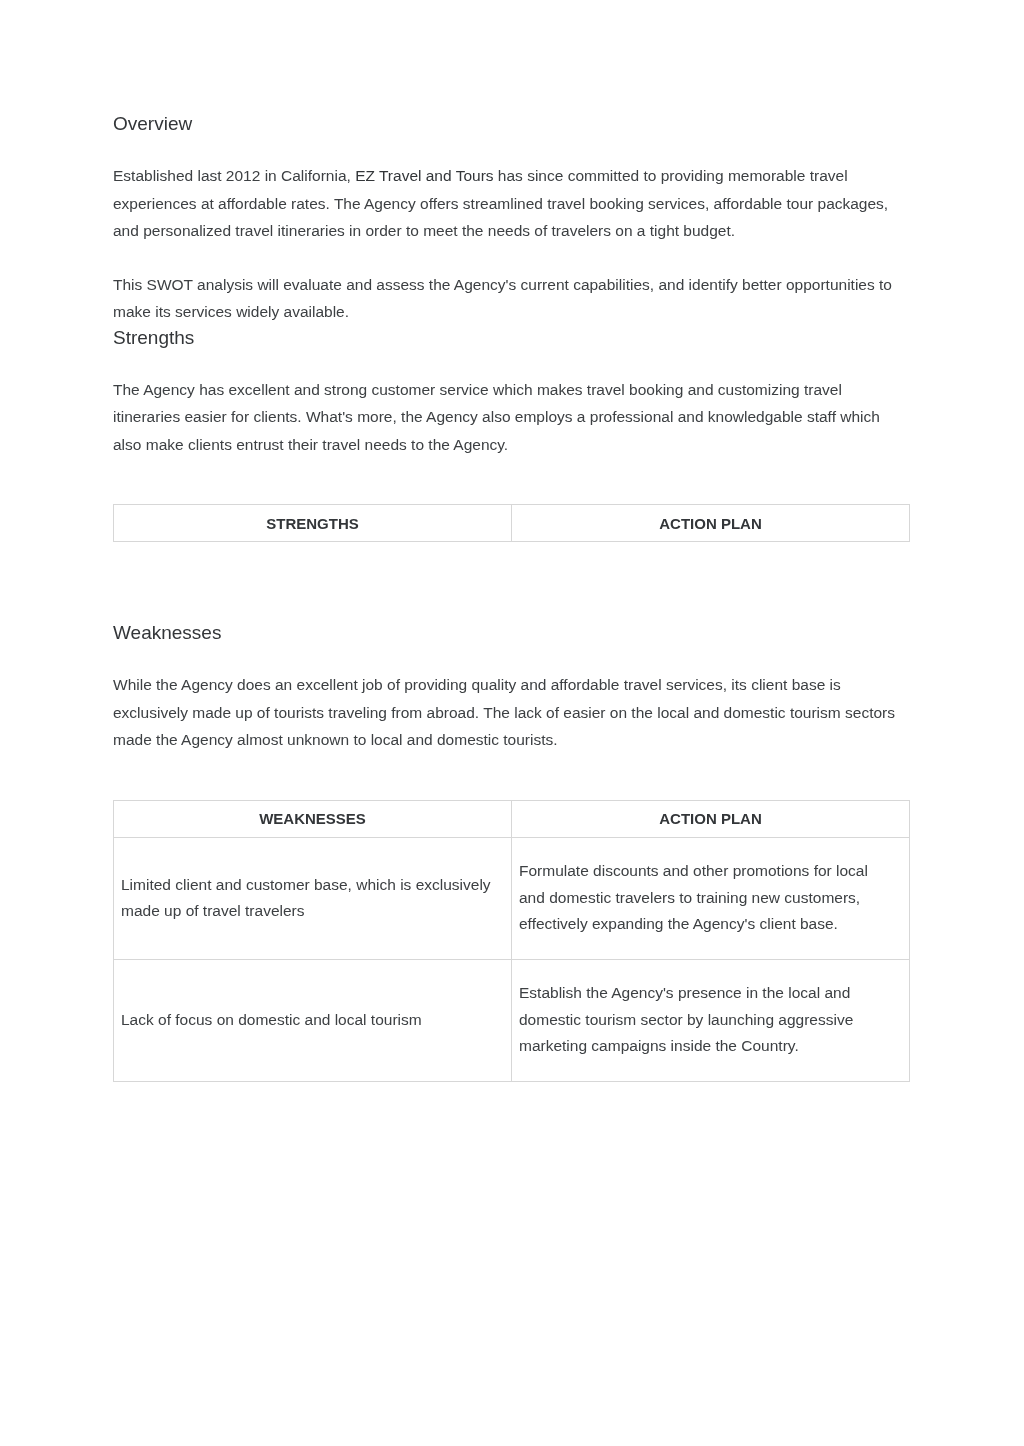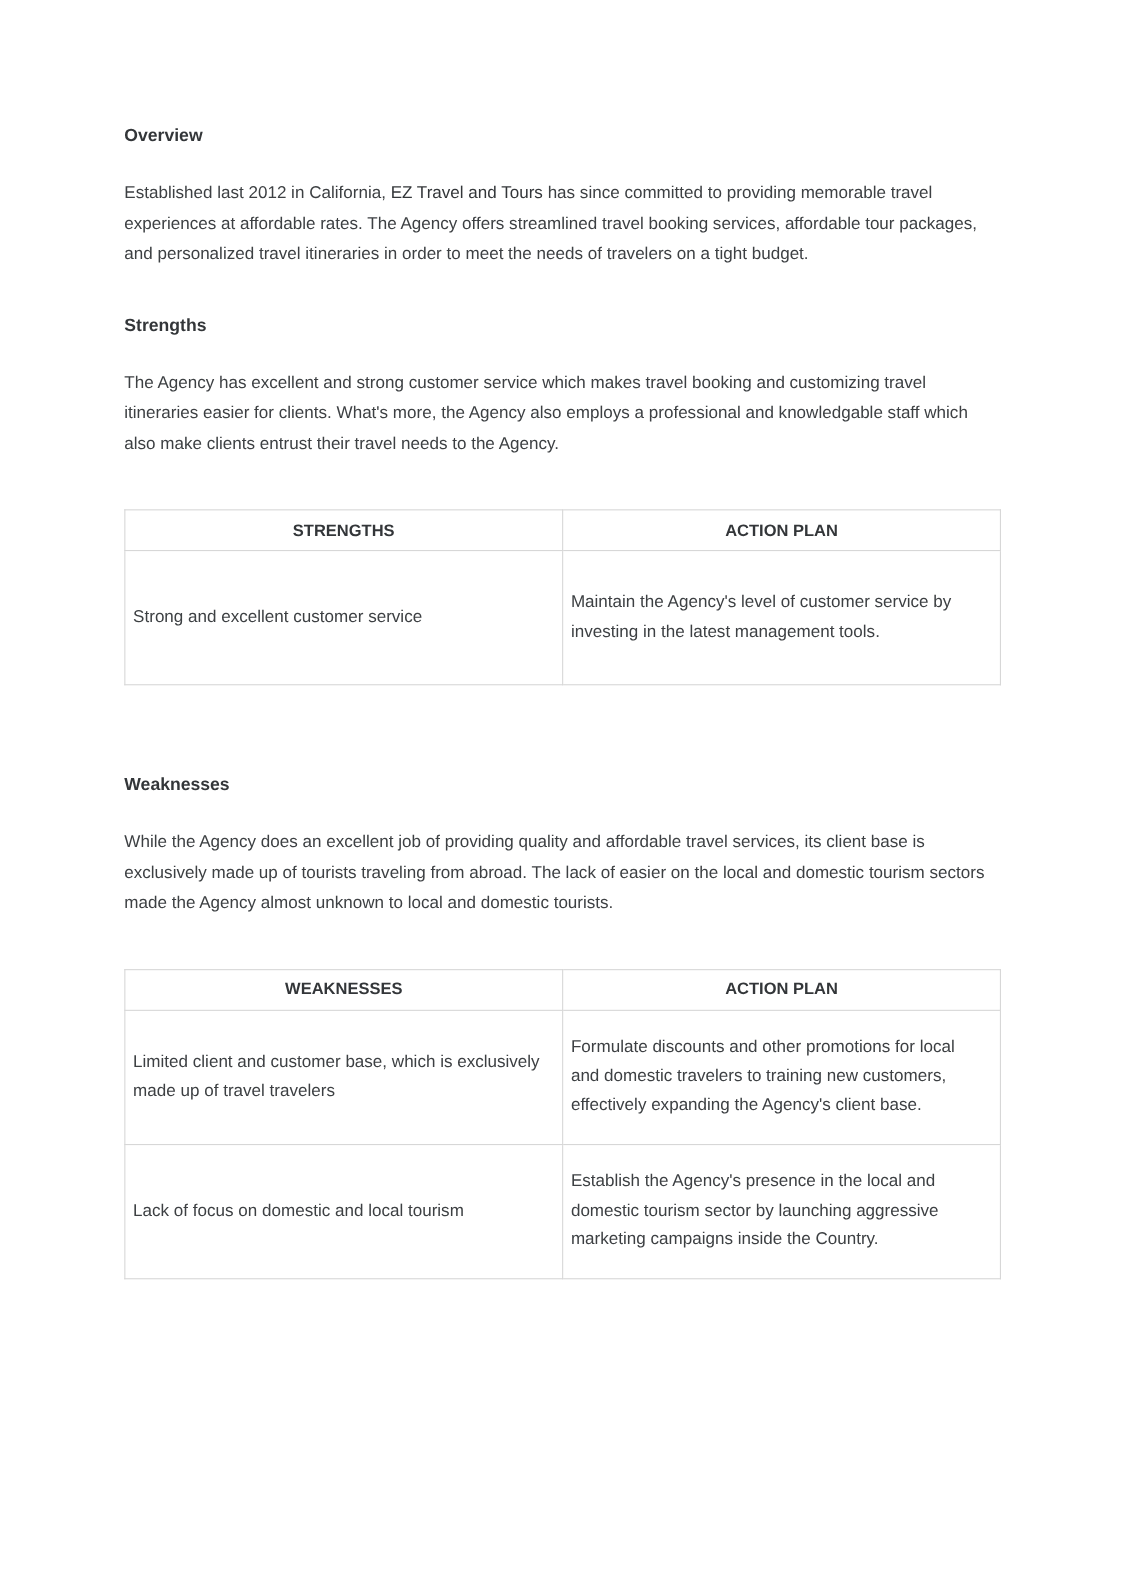--- a/index.html
+++ b/index.html
@@ -15,38 +15,37 @@
     -webkit-font-smoothing: antialiased;
   }
   .page {
     box-sizing: border-box;
     width: 1024px;
     min-height: 1446px;
     padding: 112px 114px 110px 113px;
     background: #ffffff;
   }
   .heading {
-    font-size: 16px;
-    font-weight: bold;
+    font-size: 19px;
+    font-weight: normal;
     color: #333639;
     margin: 0;
     line-height: 24px;
   }
   .body-text {
     font-size: 15.5px;
     line-height: 27.5px;
     color: #3d4043;
     margin: 26px 0 0 0;
   }
   .body-text strong {
     font-weight: normal;
     color: #333639;
   }
   .section-gap {
-    margin-top: 40px;
   }
   .section-gap-lg {
     margin-top: 79px;
   }
   table.swot-table {
     border-collapse: collapse;
     table-layout: fixed;
     width: 100%;
     margin-top: 46px;
   }
@@ -77,43 +76,40 @@
 </head>
 <body>
 
 <div class="page">
 
   <section>
     <h2 class="heading">Overview</h2>
 
     <p class="body-text"><span>Established last 2012 in California, </span><strong>EZ Travel and Tours</strong><span> has since committed to providing memorable travel experiences at affordable rates. The Agency offers streamlined travel booking services, affordable tour packages, and personalized travel itineraries in order to meet the needs of travelers on a tight budget.</span></p>
 
+    <p class="body-text">This SWOT analysis will evaluate and assess the Agency's current capabilities, and identify better opportunities to make its services widely available.</p>
   </section>
 
   <section class="section-gap">
     <h2 class="heading">Strengths</h2>
 
     <p class="body-text">The Agency has excellent and strong customer service which makes travel booking and customizing travel itineraries easier for clients. What's more, the Agency also employs a professional and knowledgable staff which also make clients entrust their travel needs to the Agency.</p>
 
     <table class="swot-table">
       <colgroup>
         <col class="col-half">
         <col class="col-half">
       </colgroup>
       <thead>
         <tr>
           <th>STRENGTHS</th>
           <th>ACTION PLAN</th>
         </tr>
       </thead>
       <tbody>
-        <tr>
-          <td>Strong and excellent customer service</td>
-          <td>Maintain the Agency's level of customer service by investing in the latest management tools.</td>
-        </tr>
       </tbody>
     </table>
   </section>
 
   <section class="section-gap-lg">
     <h2 class="heading">Weaknesses</h2>
 
     <p class="body-text">While the Agency does an excellent job of providing quality and affordable travel services, its client base is exclusively made up of tourists traveling from abroad. The lack of easier on the local and domestic tourism sectors made the Agency almost unknown to local and domestic tourists.</p>
 
     <table class="swot-table">

